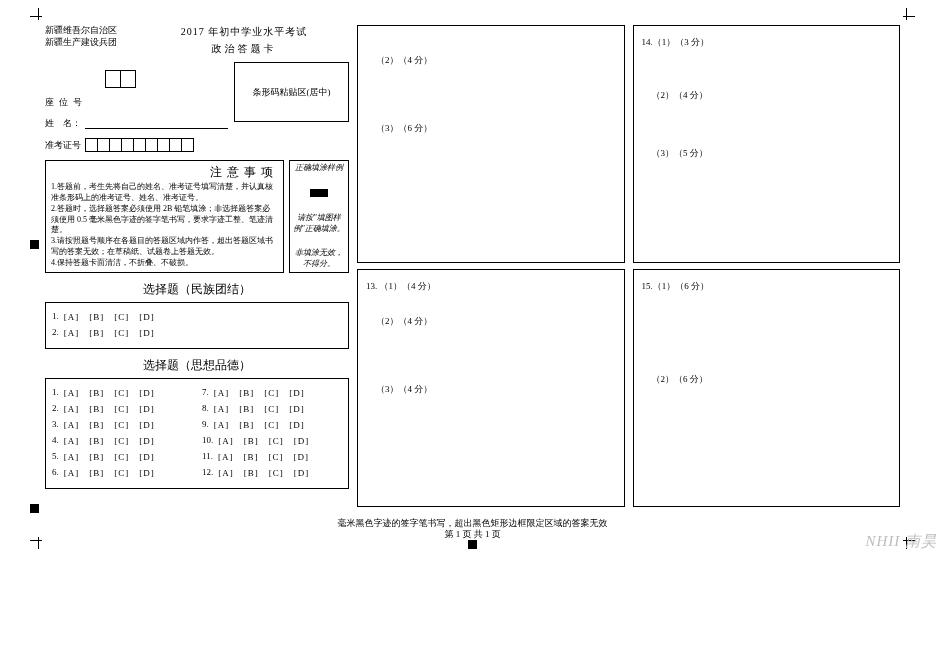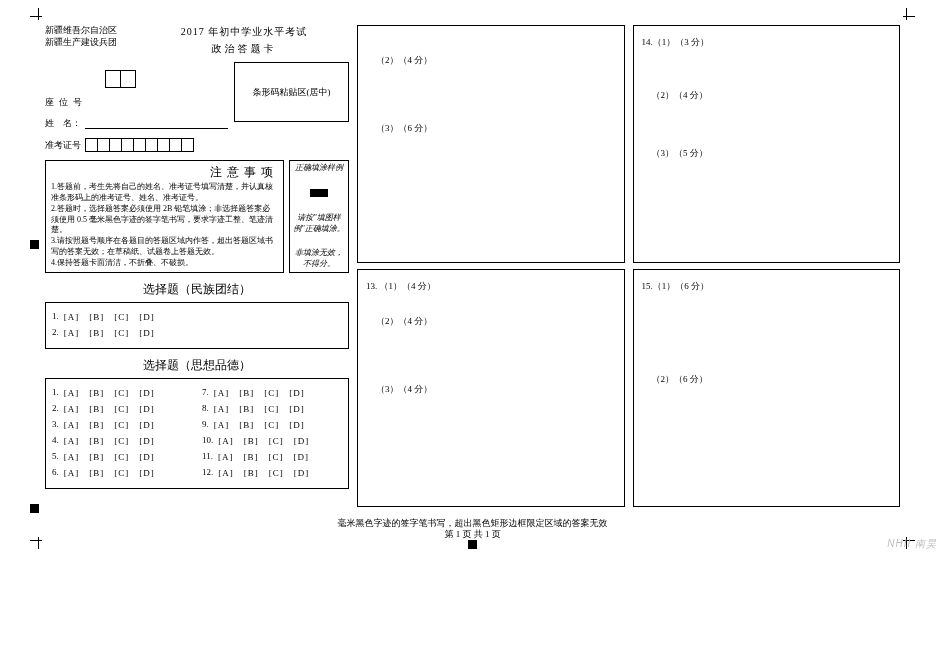--- a/index.html
+++ b/index.html
@@ -72,21 +72,21 @@
   .mc-box { border: 1px solid #000; padding: 5px 6px; font-size: 9px; }
   .mc-row { display: flex; gap: 10px; margin: 3px 0; }
   .mc-item { display: flex; gap: 5px; width: 140px; }
   .opt { letter-spacing: 1px; }
 
   .q-line { margin: 4px 0 12px; }
   .q-sub { margin: 22px 0 10px 10px; }
 
   .footer { position: absolute; bottom: 16px; left: 0; right: 0; text-align: center; font-size: 9px; line-height: 1.3; }
 
-  .watermark { position: absolute; right: 8px; bottom: 6px; color: #bdbdbd; font-family: Liberation Sans, sans-serif; font-size: 10px; font-style: italic; letter-spacing: 1px; }
+  .watermark { position: absolute; right: 8px; bottom: 6px; color: #bdbdbd; font-family: Liberation Serif, serif; font-size: 15px; font-style: italic; letter-spacing: 1px; }
 </style>
 </head>
 <body>
 
 <div class="page">
   <div class="crop tl"></div>
   <div class="crop tr"></div>
   <div class="crop bl"></div>
   <div class="crop br"></div>
   <div class="sq lm"></div>

